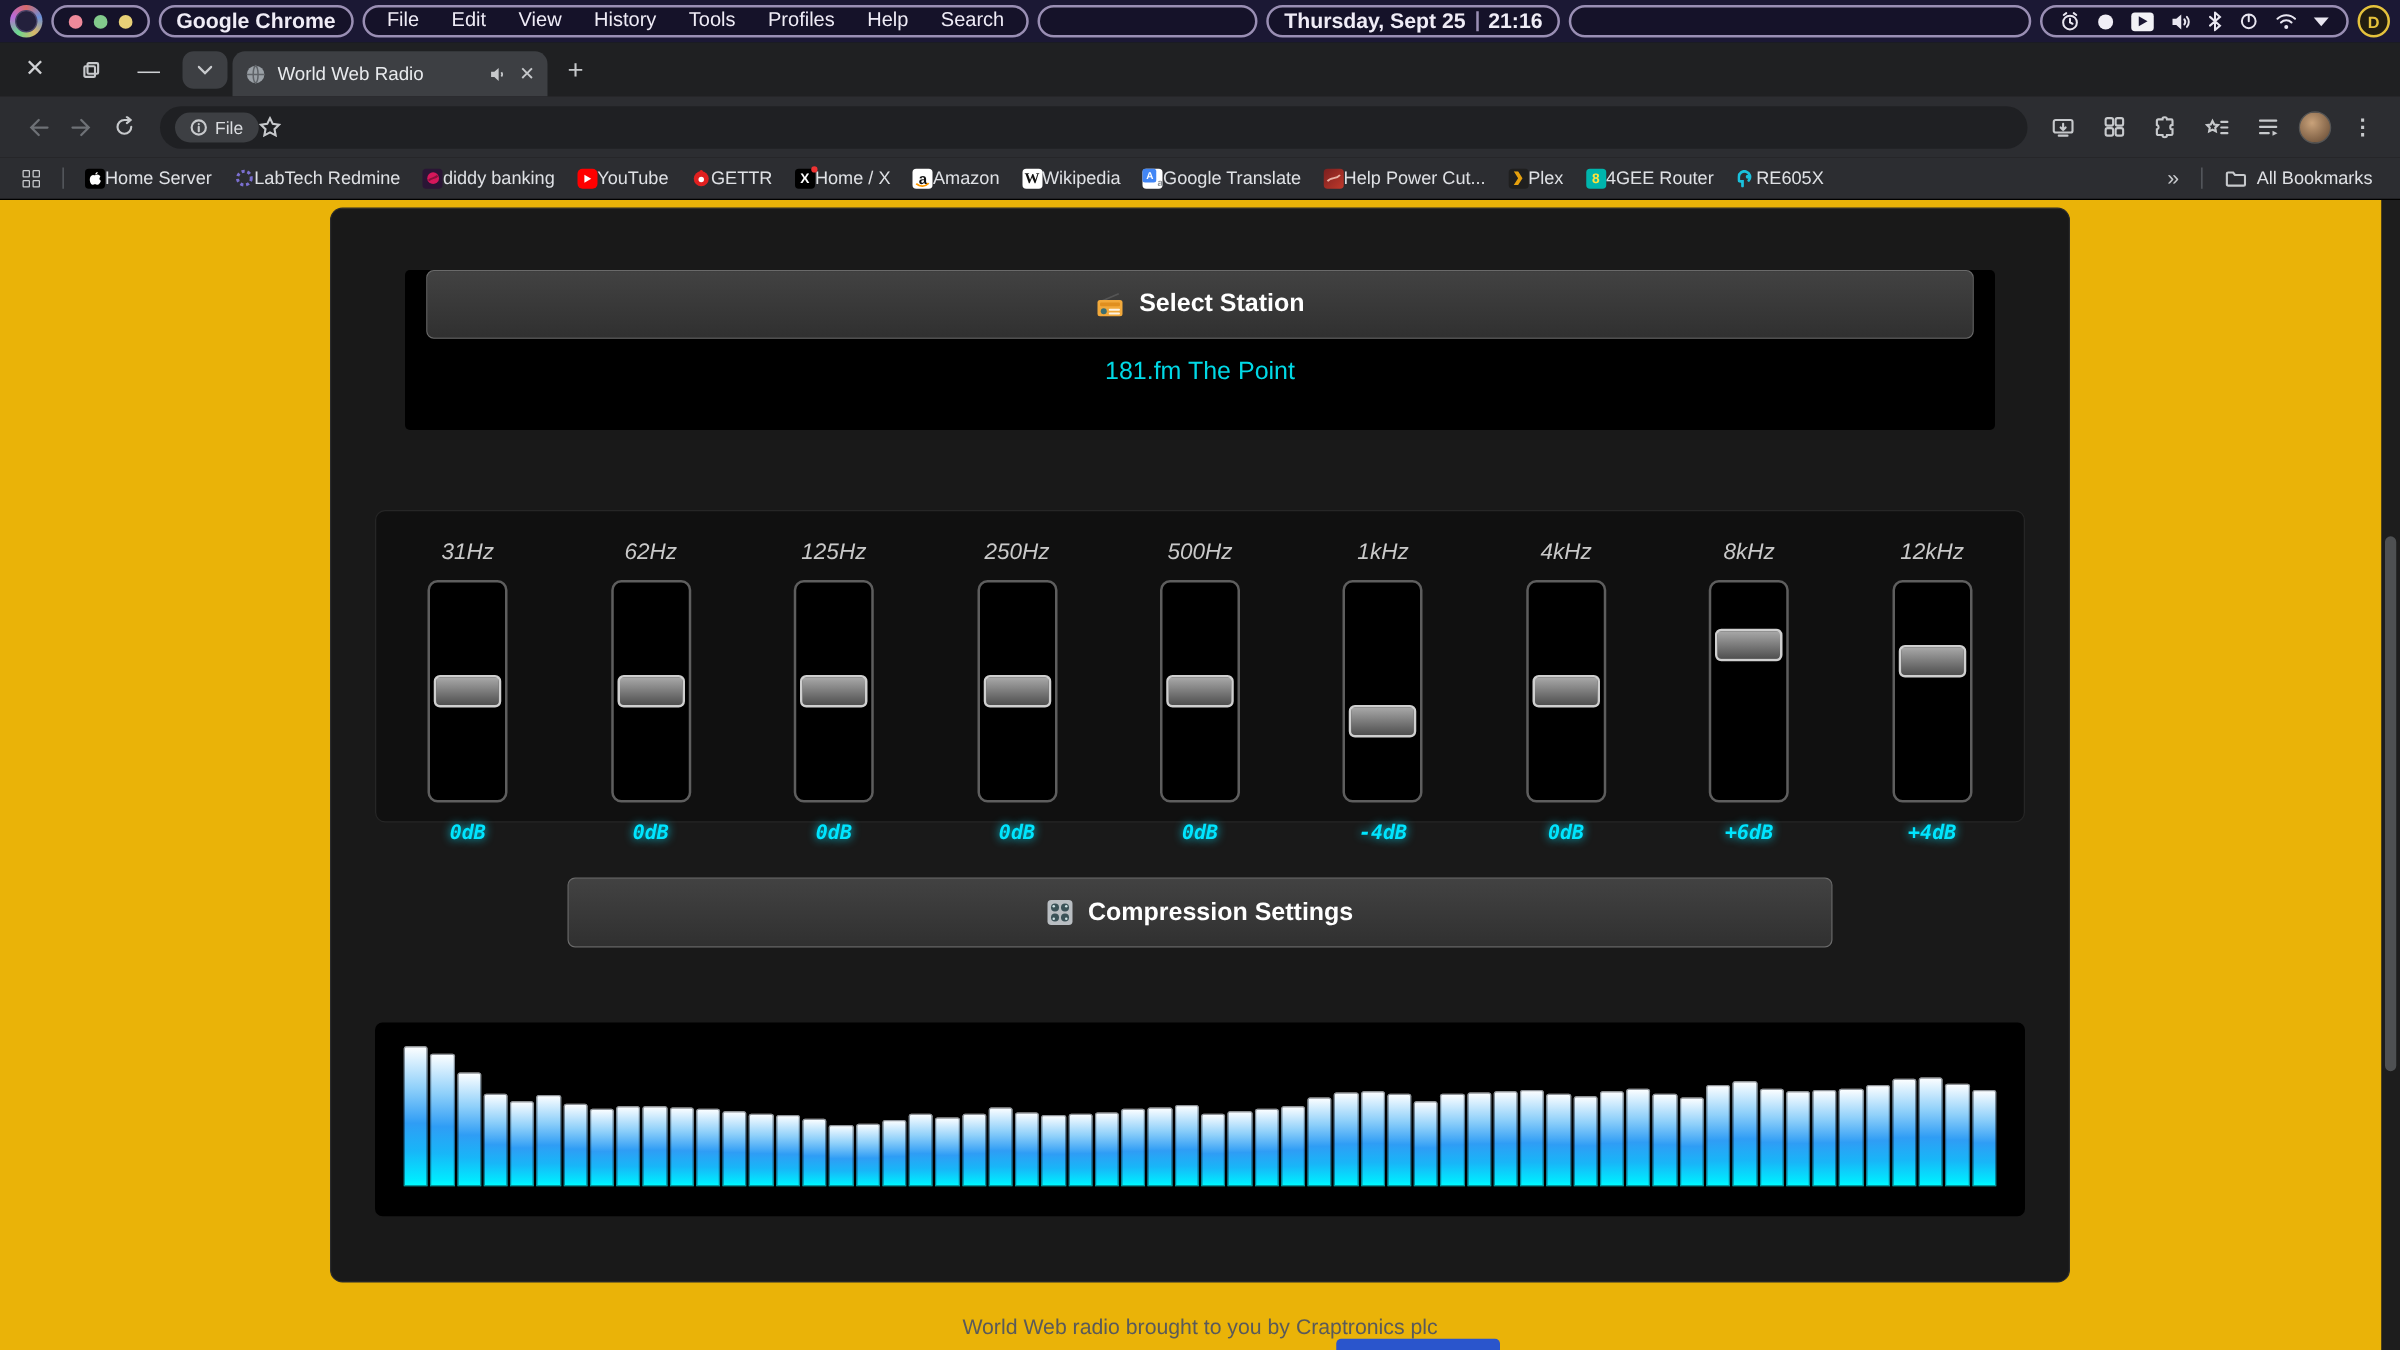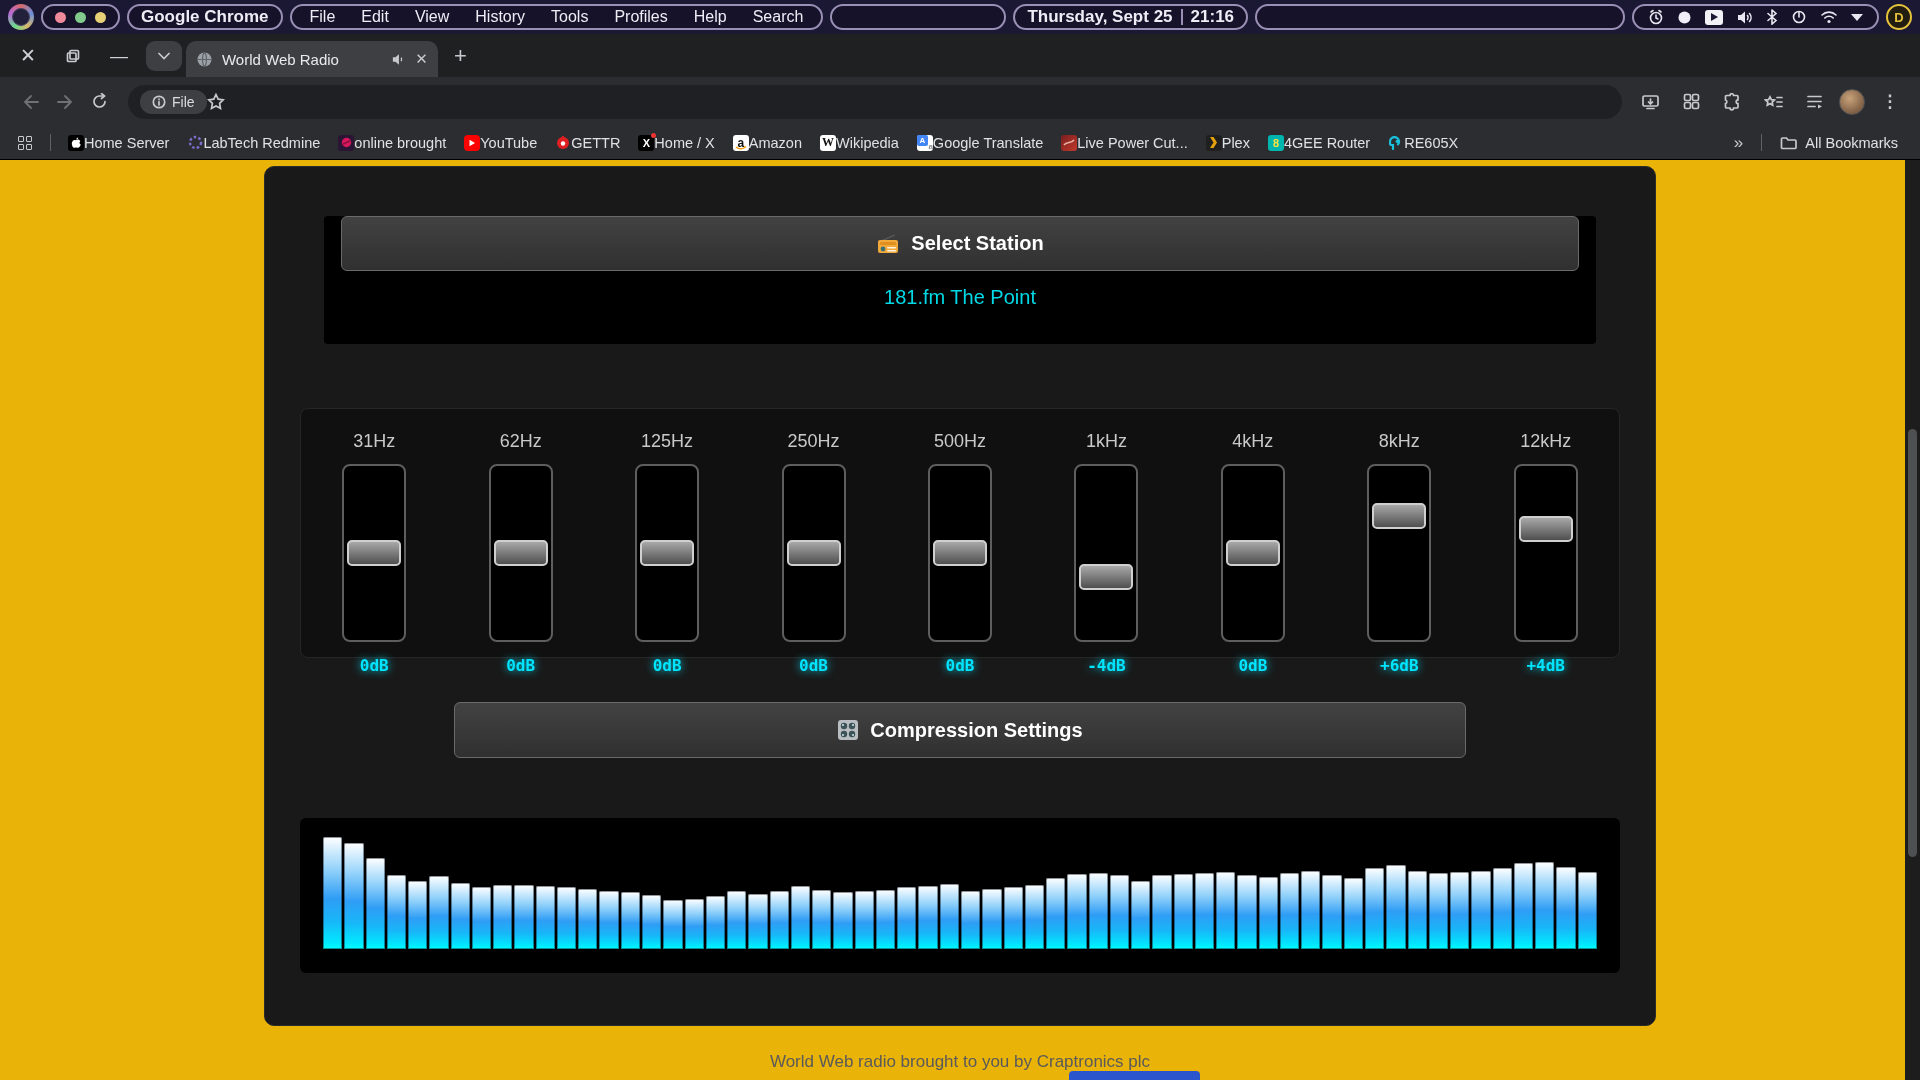--- a/index.html
+++ b/index.html
@@ -92,21 +92,21 @@
     border-radius:4px; }
   .big-btn { display:flex; align-items:center; justify-content:center; gap:11px;
     color:#fff; font-size:20px; font-weight:bold;
     background:linear-gradient(180deg,#424242,#303030); border:1px solid #6a6a6a;
     border-radius:6px; }
   .select-btn { width:1238px; height:55px; margin:17px auto 0; }
   .station-name { text-align:center; color:#00d9e6; font-size:20px; margin-top:15px; }
 
   .eq-panel { width:1320px; height:250px; margin:64px auto 0; background:#101010;
     border:1px solid #262626; border-radius:8px; display:flex; }
-  .eq-col { flex:1; text-align:center; padding-top:22px; }
+  .eq-col { flex:1; text-align:center; padding-top:22px;font-style:italic; }
   .eq-freq { color:#c9c9c9; font-size:18px; }
   .eq-track { width:64px; height:178px; margin:12px auto 0; background:#000;
     border:2px solid #5e5e5e; border-radius:8px; position:relative; }
   .eq-handle { position:absolute; left:50%; transform:translateX(-50%); width:54px;
     height:26px; border-radius:5px; border:2px solid #cfcfcf;
     background:linear-gradient(180deg,#a8a8a8,#4f4f4f); }
   .eq-db { margin-top:14px; color:#00e5ff; font-family:"DejaVu Sans Mono", monospace;
     font-weight:bold; font-size:16px; text-shadow:0 0 8px rgba(0,229,255,.9); }
 
   .comp-btn { width:1012px; height:56px; margin:44px auto 0; }
@@ -312,21 +312,21 @@
         </span>
         <span>LabTech Redmine</span>
       </span>
       <span class="bookmark">
         <span class="fav" style="background:#2a1535">
           <svg width="11" height="11" viewBox="0 0 11 11">
             <circle cx="5.5" cy="5.5" r="4.7" fill="#d6175b"></circle>
             <path d="M2 7.5C3.5 5 7.5 6 9 3.5" stroke="#8c0f3c" stroke-width="1.6" fill="none"></path>
           </svg>
         </span>
-        <span>online brought</span>
+        <span>diddy banking</span>
       </span>
       <span class="bookmark">
         <span class="fav" style="background:#f00;border-radius:4px">
           <svg width="8" height="8" viewBox="0 0 8 8">
             <path d="M1.5 0.8L7 4 1.5 7.2z" fill="#fff"></path>
           </svg>
         </span>
         <span>YouTube</span>
       </span>
       <span class="bookmark">
@@ -359,21 +359,21 @@
           <i style="position:absolute;right:0;bottom:0;color:#8a8f94;font-style:normal;font-size:8px">a</i>
         </span>
         <span>Google Translate</span>
       </span>
       <span class="bookmark">
         <span class="fav" style="background:linear-gradient(135deg,#7a1f1f,#c0392b)">
           <svg width="12" height="10" viewBox="0 0 12 10">
             <path d="M1 7C4 3 8 6 11 2" stroke="#e8b2a6" stroke-width="1.6" fill="none"></path>
           </svg>
         </span>
-        <span>Live Power Cut...</span>
+        <span>Help Power Cut...</span>
       </span>
       <span class="bookmark">
         <span class="fav" style="background:#1f1f1f">
           <svg width="9" height="11" viewBox="0 0 9 11">
             <path d="M1 0h3.5L8 5.5 4.5 11H1l3.5-5.5z" fill="#e5a00d"></path>
           </svg>
         </span>
         <span>Plex</span>
       </span>
       <span class="bookmark">

